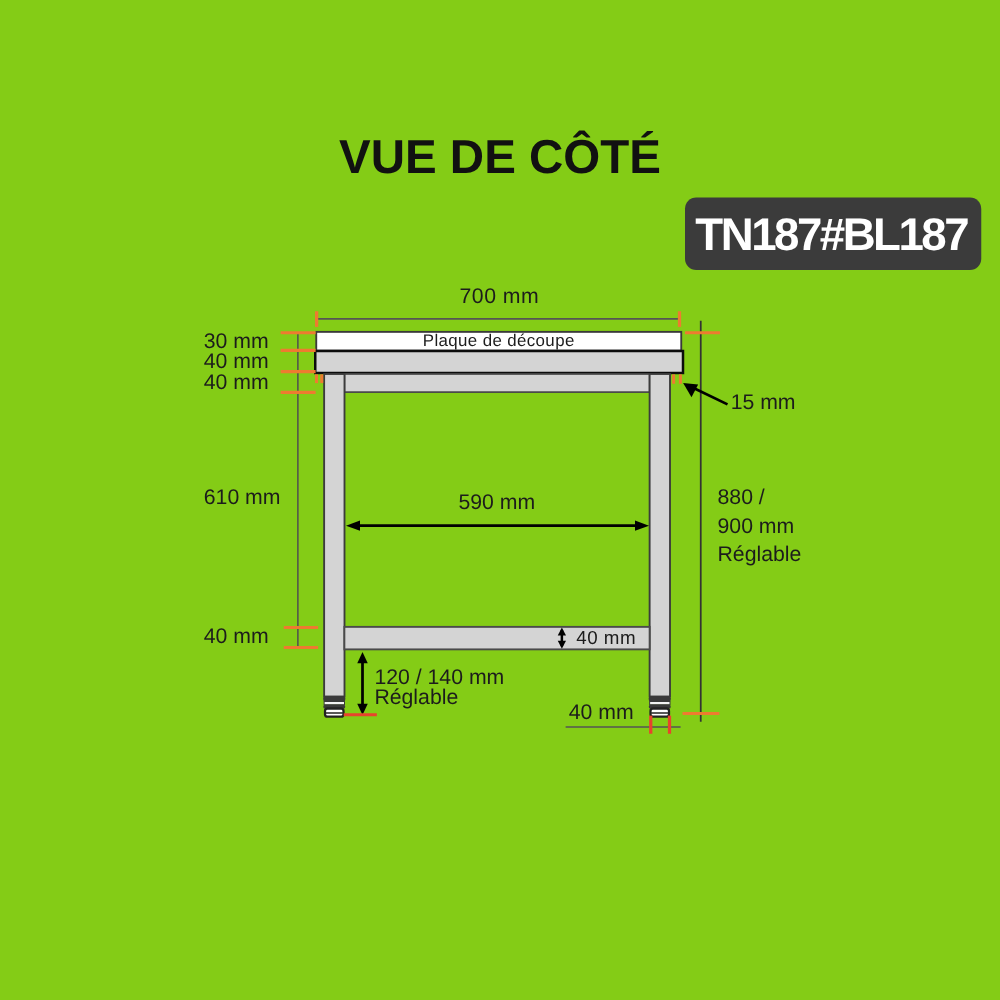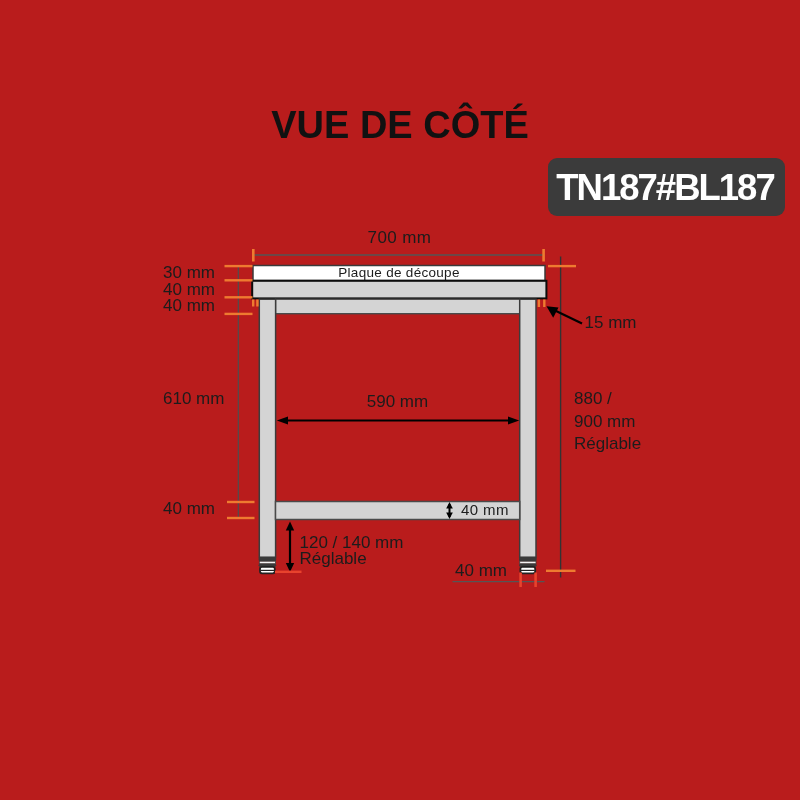--- a/index.html
+++ b/index.html
@@ -1,16 +1,16 @@
 <!DOCTYPE html>
 <html><head>
 <meta charset="utf-8">
 <style>
   html,body{margin:0;padding:0;background:#ffffff;}
-  .page{position:relative;width:800px;height:800px;background:#b91c1c;overflow:hidden;}
+  .page{position:relative;width:800px;height:800px;background:#84cc16;overflow:hidden;}
   text{font-family:"Liberation Sans",sans-serif;}
 </style>
 </head>
 <body>
 <div class="page">
 <svg width="800" height="800" viewBox="0 0 800 800" fill="#1c1c1c" xmlns="http://www.w3.org/2000/svg">
 
   <text x="400" y="138" font-size="38" font-weight="bold" text-anchor="middle" letter-spacing="0" fill="#111">VUE DE CÔTÉ</text>
 
   <g>

